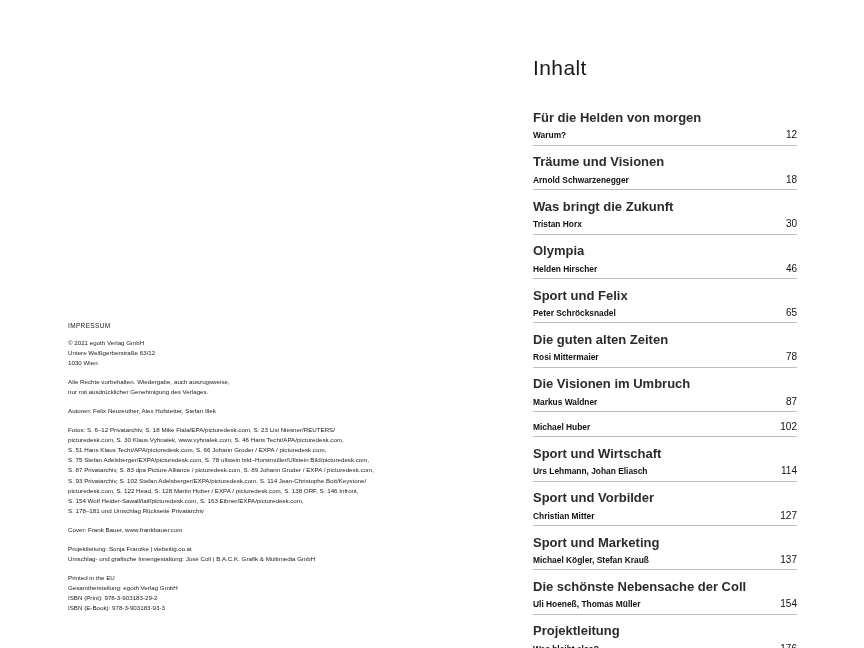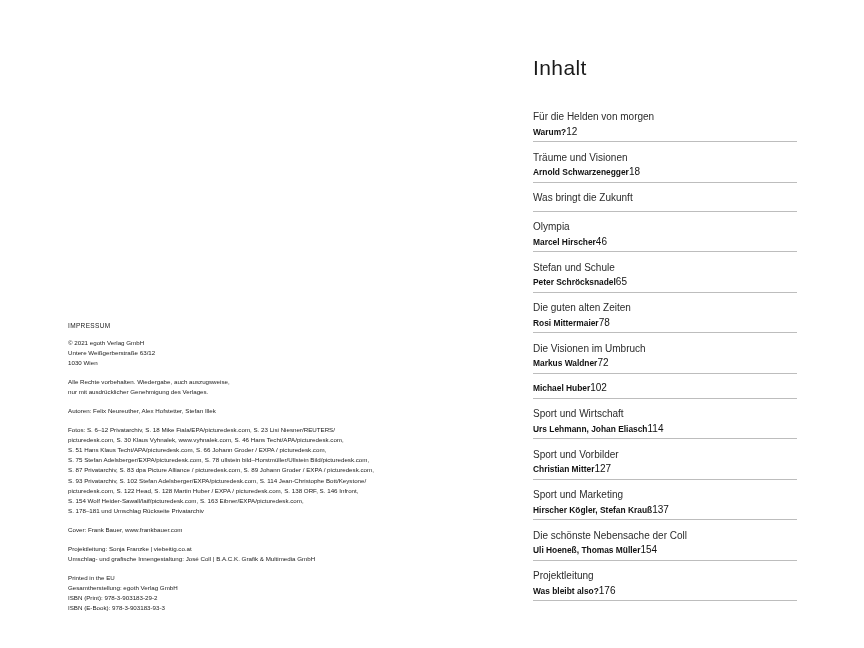--- a/index.html
+++ b/index.html
@@ -60,29 +60,30 @@
   }
   .toc-entry {
     border-bottom: 0.8px solid #bdbdbd;
     padding-bottom: 4px;
     margin-bottom: 8.5px;
   }
   .toc-entry:last-child {
     border-bottom: 0.8px solid #bdbdbd;
   }
   .toc-kicker {
-    font-size: 10px;
-    font-weight: 400;
+    font-size: 13px;
+    font-weight: 700;
     color: #2b2b2b;
     line-height: 1.3;
     margin-bottom: 2.5px;
   }
   .toc-row {
     display: flex;
     align-items: baseline;
+    justify-content: space-between;
   }
   .toc-author {
     font-size: 8.4px;
     font-weight: bold;
     color: #111111;
     line-height: 1.25;
   }
   .toc-page {
     font-size: 10px;
     font-weight: normal;
@@ -137,51 +138,55 @@
       <div class="toc-entry">
         <div class="toc-kicker">Träume und Visionen</div>
         <div class="toc-row">
           <div class="toc-author">Arnold Schwarzenegger</div>
           <div class="toc-page">18</div>
         </div>
       </div>
 
       <div class="toc-entry">
         <div class="toc-kicker">Was bringt die Zukunft</div>
+        <div class="toc-row">
+          <div class="toc-author">Tristan Horx</div>
+          <div class="toc-page">30</div>
+        </div>
       </div>
 
       <div class="toc-entry">
         <div class="toc-kicker">Olympia</div>
         <div class="toc-row">
-          <div class="toc-author">Marcel Hirscher</div>
+          <div class="toc-author">Helden Hirscher</div>
           <div class="toc-page">46</div>
         </div>
       </div>
 
       <div class="toc-entry">
-        <div class="toc-kicker">Stefan und Schule</div>
+        <div class="toc-kicker">Sport und Felix</div>
         <div class="toc-row">
           <div class="toc-author">Peter Schröcksnadel</div>
           <div class="toc-page">65</div>
         </div>
       </div>
 
       <div class="toc-entry">
         <div class="toc-kicker">Die guten alten Zeiten</div>
         <div class="toc-row">
           <div class="toc-author">Rosi Mittermaier</div>
           <div class="toc-page">78</div>
         </div>
       </div>
 
       <div class="toc-entry">
         <div class="toc-kicker">Die Visionen im Umbruch</div>
         <div class="toc-row">
           <div class="toc-author">Markus Waldner</div>
-          <div class="toc-page">72</div>
+          <div class="toc-page">87</div>
         </div>
       </div>
 
       <div class="toc-entry">
         <div class="toc-row">
           <div class="toc-author">Michael Huber</div>
           <div class="toc-page">102</div>
         </div>
       </div>
 
@@ -197,21 +202,21 @@
         <div class="toc-kicker">Sport und Vorbilder</div>
         <div class="toc-row">
           <div class="toc-author">Christian Mitter</div>
           <div class="toc-page">127</div>
         </div>
       </div>
 
       <div class="toc-entry">
         <div class="toc-kicker">Sport und Marketing</div>
         <div class="toc-row">
-          <div class="toc-author">Hirscher Kögler, Stefan Krauß</div>
+          <div class="toc-author">Michael Kögler, Stefan Krauß</div>
           <div class="toc-page">137</div>
         </div>
       </div>
 
       <div class="toc-entry">
         <div class="toc-kicker">Die schönste Nebensache der Coll</div>
         <div class="toc-row">
           <div class="toc-author">Uli Hoeneß, Thomas Müller</div>
           <div class="toc-page">154</div>
         </div>

